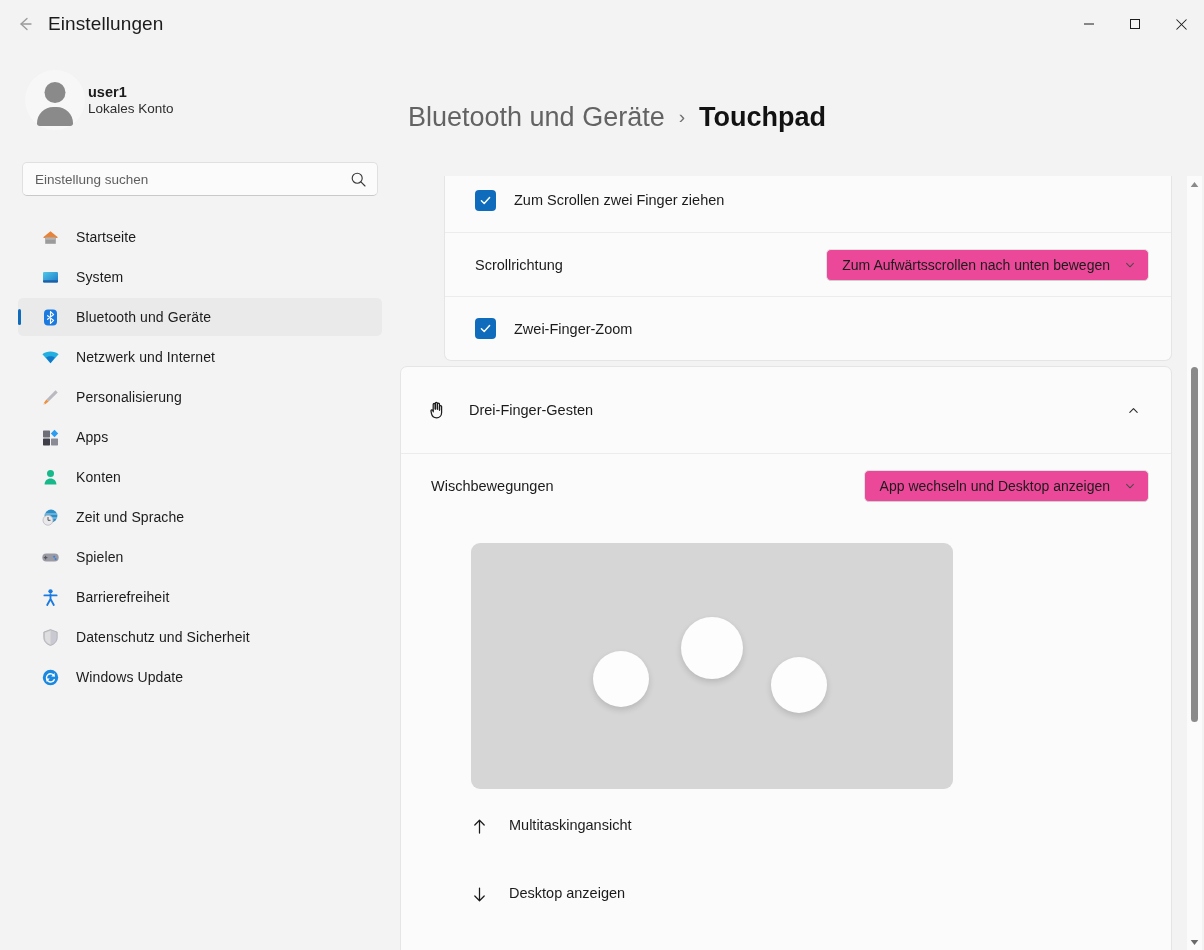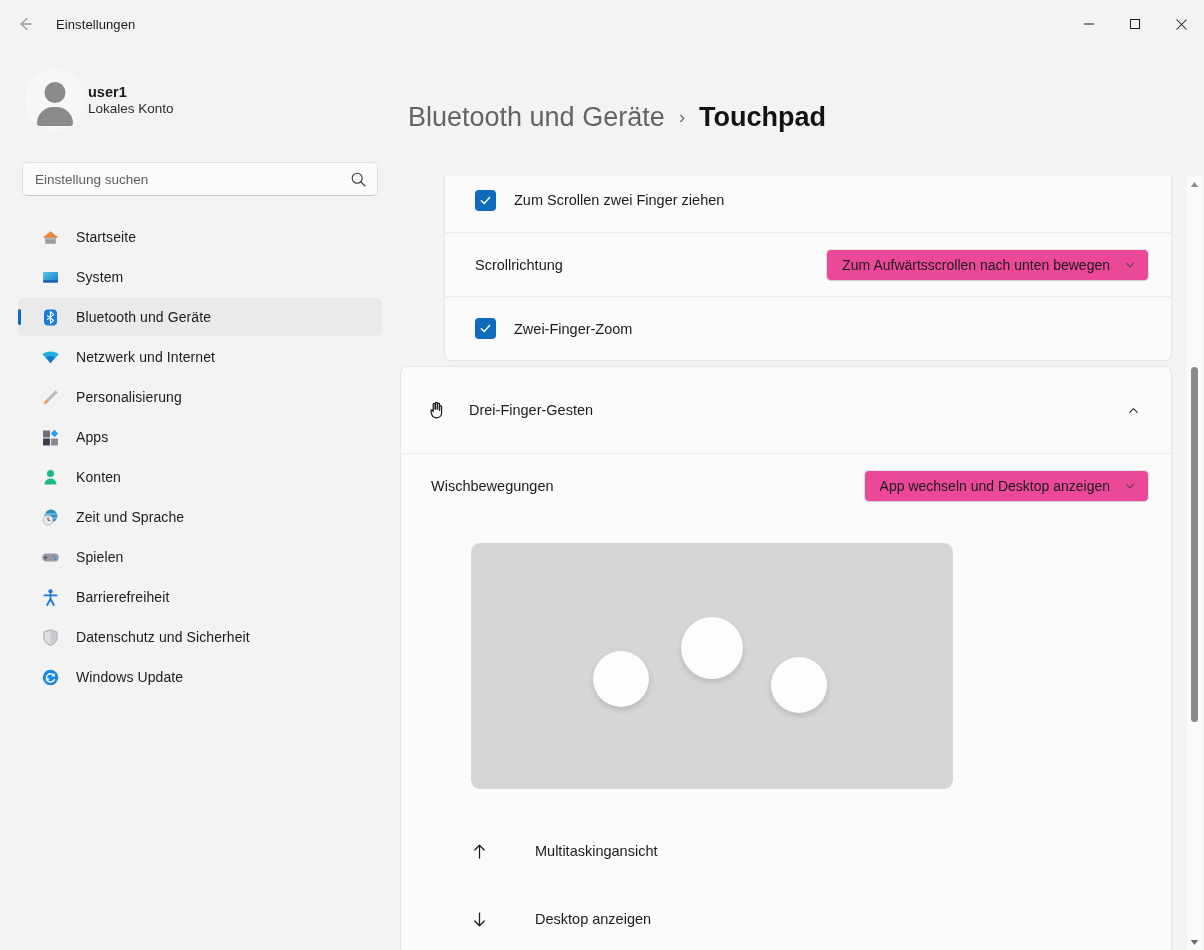--- a/index.html
+++ b/index.html
@@ -35,23 +35,23 @@
   }
   .back-btn {
     width: 38px; height: 32px;
     margin-left: 6px;
     display: flex; align-items: center; justify-content: center;
     border-radius: 5px;
     cursor: pointer;
   }
   .back-btn svg { display: block; }
   .app-title {
-    font-size: 13px;
+    font-size: 19px;
     color: #1b1b1b;
-    margin-left: 12px;
+    margin-left: 4px;
     letter-spacing: .1px;
   }
   .caption-buttons {
     margin-left: auto;
     display: flex;
     height: 48px;
   }
   .caption-btn {
     width: 46px; height: 48px;
     display: flex; align-items: center; justify-content: center;
@@ -302,24 +302,24 @@
     background: #fdfdfd;
     box-shadow: 0 3px 6px rgba(0,0,0,.14);
   }
   .finger.left   { width: 56px; height: 56px; left: 122px; top: 108px; }
   .finger.middle { width: 62px; height: 62px; left: 210px; top: 74px;  }
   .finger.right  { width: 56px; height: 56px; left: 300px; top: 114px; }
 
   .gesture-list { padding: 0 0 20px 0; }
   .gesture-item {
     display: flex;
-    align-items: center;
+    align-items: flex-start;
     min-height: 68px;
     padding-left: 68px;
-    gap: 46px;
+    gap: 20px;
     cursor: pointer;
   }
   .gesture-icon {
     width: 20px; flex: 0 0 20px;
     display: flex; align-items: center; justify-content: center;
   }
   .gesture-label { font-size: 14.5px; color: #1b1b1b; }
 
   
   .scrollbar {

